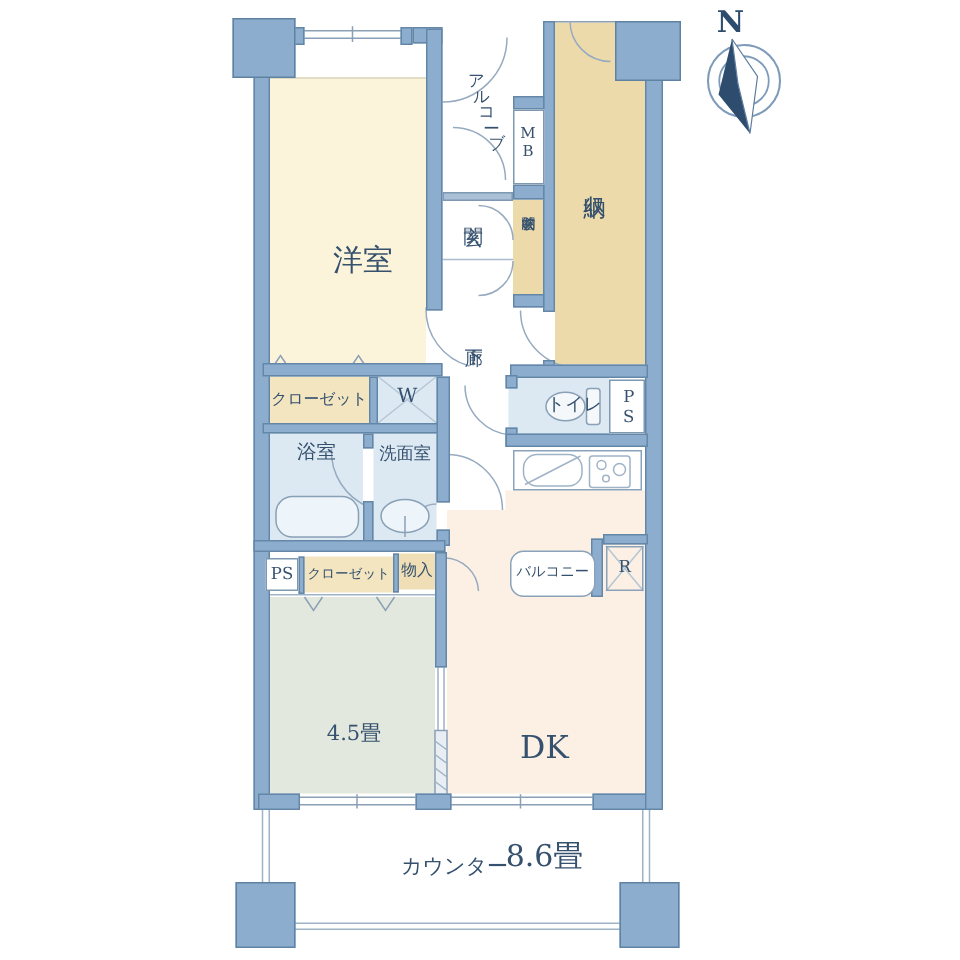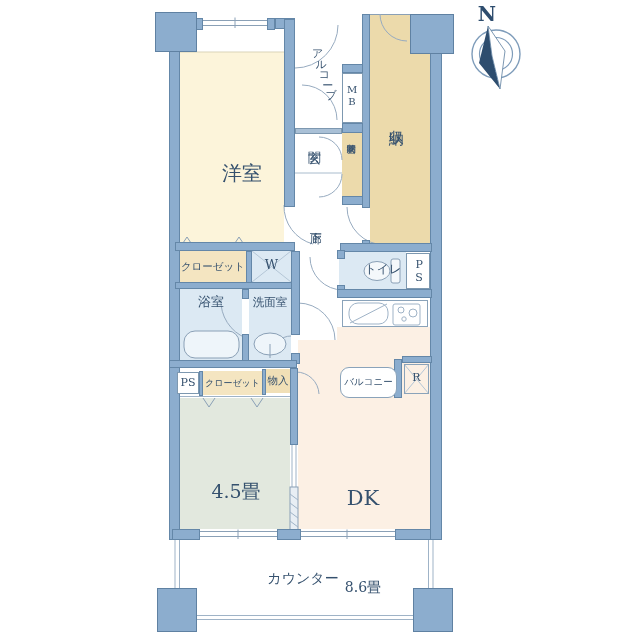--- a/index.html
+++ b/index.html
@@ -162,25 +162,25 @@
   <div class="box" style="left:406px;top:253px;width:24px;height:36px;"></div>
   <div class="box" style="left:177px;top:372px;width:22px;height:22px;"></div>
   <div class="rbox" style="left:342px;top:300px;width:86px;height:27px;background:transparent;"></div>
   <div class="counter" style="left:340px;top:367px;width:57px;height:31px;"></div>
   <div class="rbox" style="left:404px;top:364px;width:25px;height:30px;background:transparent;"></div>
 
   <div class="lbl" style="left:180px;top:116px;width:124px;font-size:20px;text-align:center;">
     <div>洋室</div>
   </div>
   <div class="lbl" style="left:180px;top:440px;width:112px;font-size:18px;">
-    <div style="font-size:19px;">4.5畳</div>
+    <div style="font-size:14px;">4.5畳</div>
   </div>
   <div class="lbl" style="left:300px;top:438px;width:126px;font-size:21px;">
     <div>DK</div>
-    <div style="font-size:14px;margin-top:20px;">8.6畳</div>
+    <div style="font-size:20px;">8.6畳</div>
   </div>
   <div class="lbl v" style="left:387px;top:118px;font-size:15px;">収納</div>
   <div class="lbl v" style="left:306px;top:140px;font-size:13px;">玄関</div>
   <div class="lbl v" style="left:346px;top:137px;font-size:9px;letter-spacing:0;">玄関収納</div>
   <div class="lbl v" style="left:346px;top:84px;font-size:10px;">MB</div>
   <div class="lbl v" style="left:308px;top:222px;font-size:12px;">廊下</div>
   <div class="lbl" style="left:312px;top:48px;width:40px;height:70px;font-size:11px;"><span style="position: absolute; left: 0px; top: 0px;">ア</span><span style="position: absolute; left: 3.4px; top: 10.6px;">ル</span><span style="position: absolute; left: 6.8px; top: 21.2px;">コ</span><span style="position: absolute; left: 10.2px; top: 31.8px;">ー</span><span style="position: absolute; left: 13.6px; top: 42.4px;">ブ</span></div>
   <div class="lbl" style="left:340px;top:263px;width:48px;font-size:12px;margin-left:19px;">トイレ</div>
   <div class="lbl v" style="left:412px;top:258px;font-size:11px;letter-spacing:0;">PS</div>
   <div class="lbl" style="left:180px;top:260px;width:66px;font-size:10.5px;">クローゼット</div>

